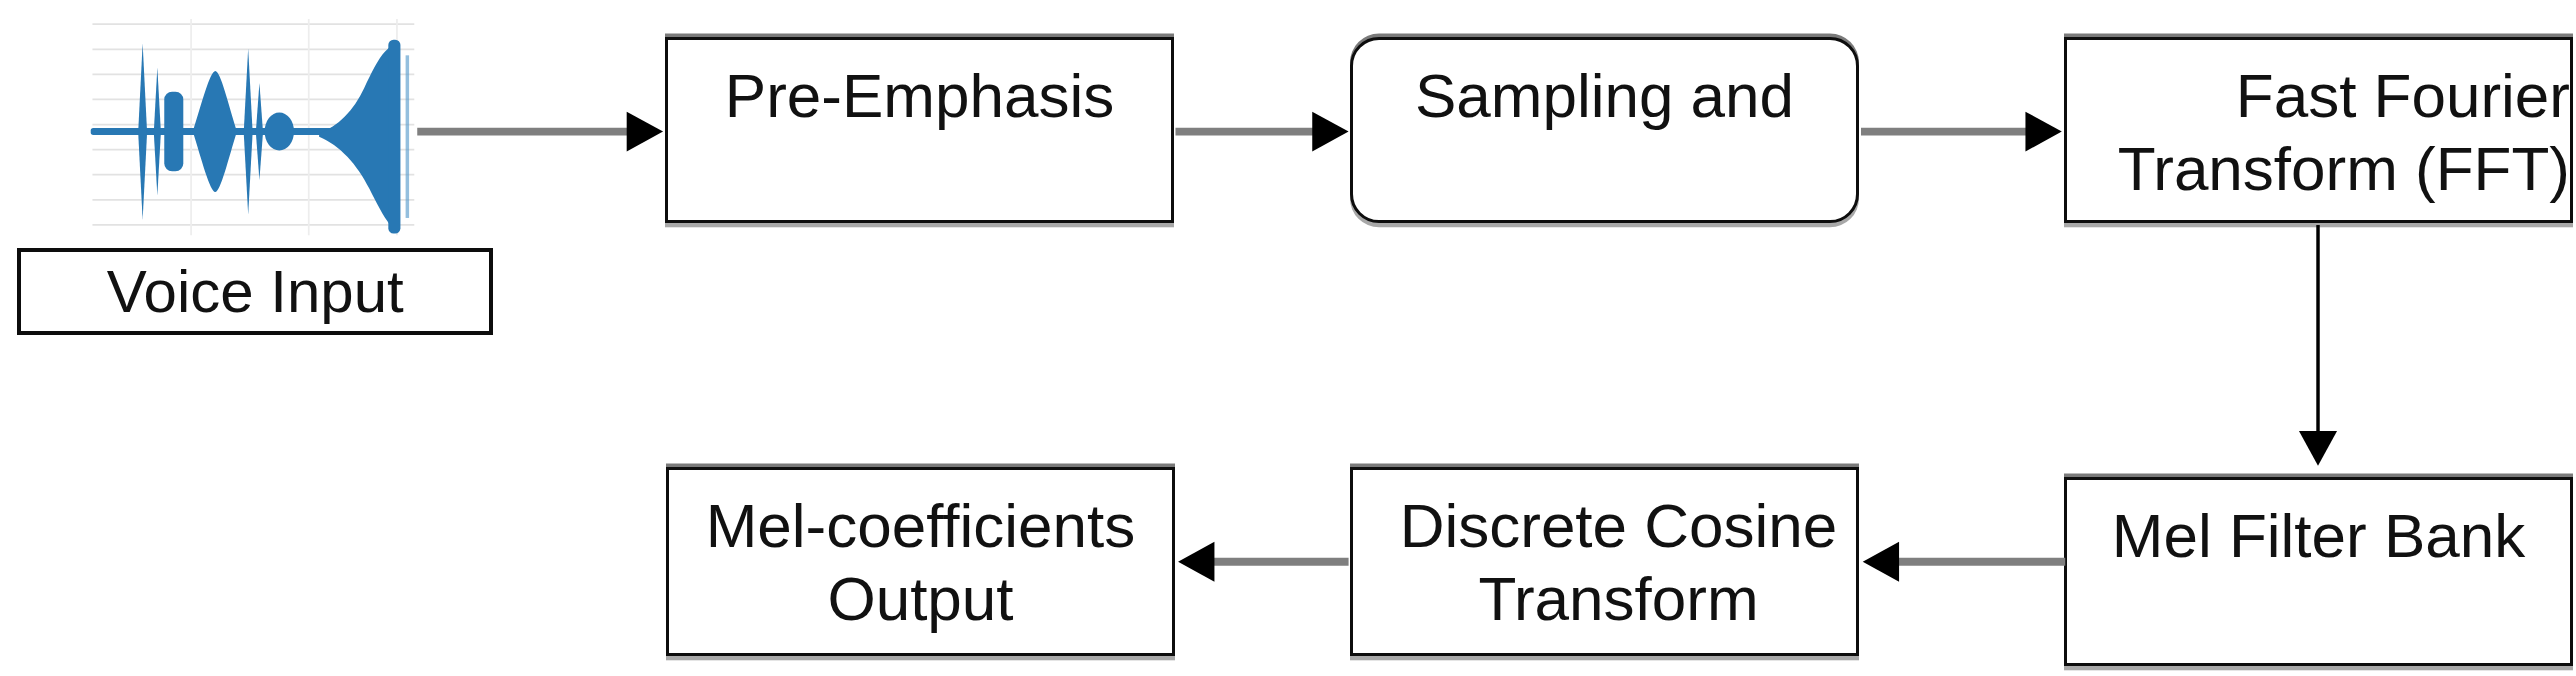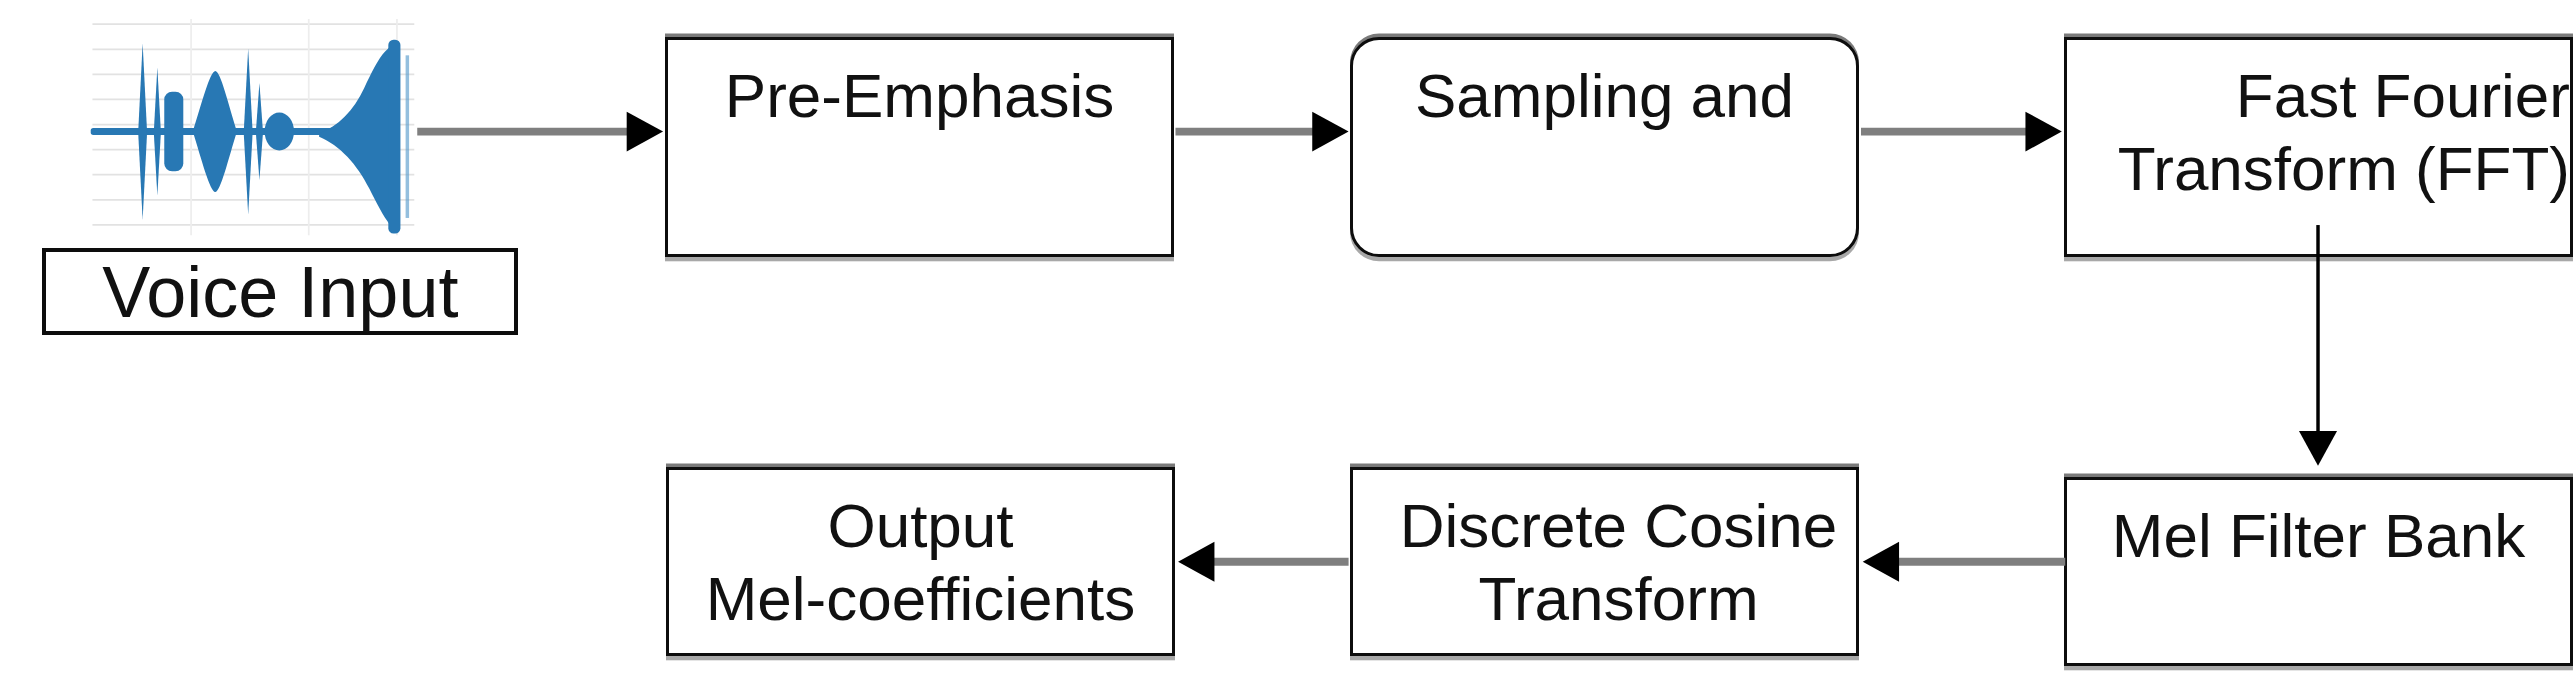--- a/index.html
+++ b/index.html
@@ -6,42 +6,42 @@
   .canvas{
     position:relative;
     width:2576px;height:676px;
     background:#ffffff;
     font-family:"Liberation Sans", sans-serif;
     overflow:hidden;
   }
   .node{
     position:absolute;
     box-sizing:border-box;
-    width:509px;height:220px;
+    width:509px;height:186px;
     background:#ffffff;
     border:3.5px solid #0d0d0d;
     box-shadow:0 -3.5px 0 #7a7a7a, 0 4.3px 0 #a8a8a8;
     text-align:center;
     padding-top:19px;
     font-size:62px;
     line-height:73px;
     color:#111111;
     white-space:nowrap;
   }
   .node .line:empty{display:none;}
   .row2{height:189px;}
   .vlabel{
     position:absolute;
     left:17.3px;top:248px;
     width:476px;height:87px;
     box-sizing:border-box;
     background:#ffffff;
     border:4.3px solid #0d0d0d;
     display:flex;align-items:center;justify-content:center;
-    font-size:72px;color:#111111;white-space:nowrap;margin-left:25px;
+    font-size:60px;color:#111111;white-space:nowrap;
   }
   .wave{position:absolute;left:89px;top:17.3px;}
   .arrows{position:absolute;left:0;top:0;pointer-events:none;}
 </style>
 </head>
 <body>
 
 <div class="canvas">
 
   <svg class="wave" width="327" height="222" viewBox="0 0 378 256">
@@ -95,22 +95,22 @@
 
   <div class="node row2" style="left:2064px;top:477px;">
     <div class="line">Mel Filter Bank</div>
 
   </div>
   <div class="node row2" style="left:1350px;top:467px;padding-left:28px;">
     <div class="line">Discrete Cosine</div>
     <div class="line">Transform</div>
   </div>
   <div class="node row2" style="left:666px;top:467px;">
+    <div class="line">Mel-coefficients</div>
     <div class="line">Output</div>
-    <div class="line">Mel-coefficients</div>
   </div>
 
   <svg class="arrows" width="2576" height="676" viewBox="0 0 2976 781">
 
     <g>
       <line x1="482" y1="152" x2="728" y2="152" stroke-width="9" stroke="#7f7f7f"></line>
       <polygon points="766,152 724,129 724,175" fill="#000000"></polygon>
     </g>
 
     <g>

